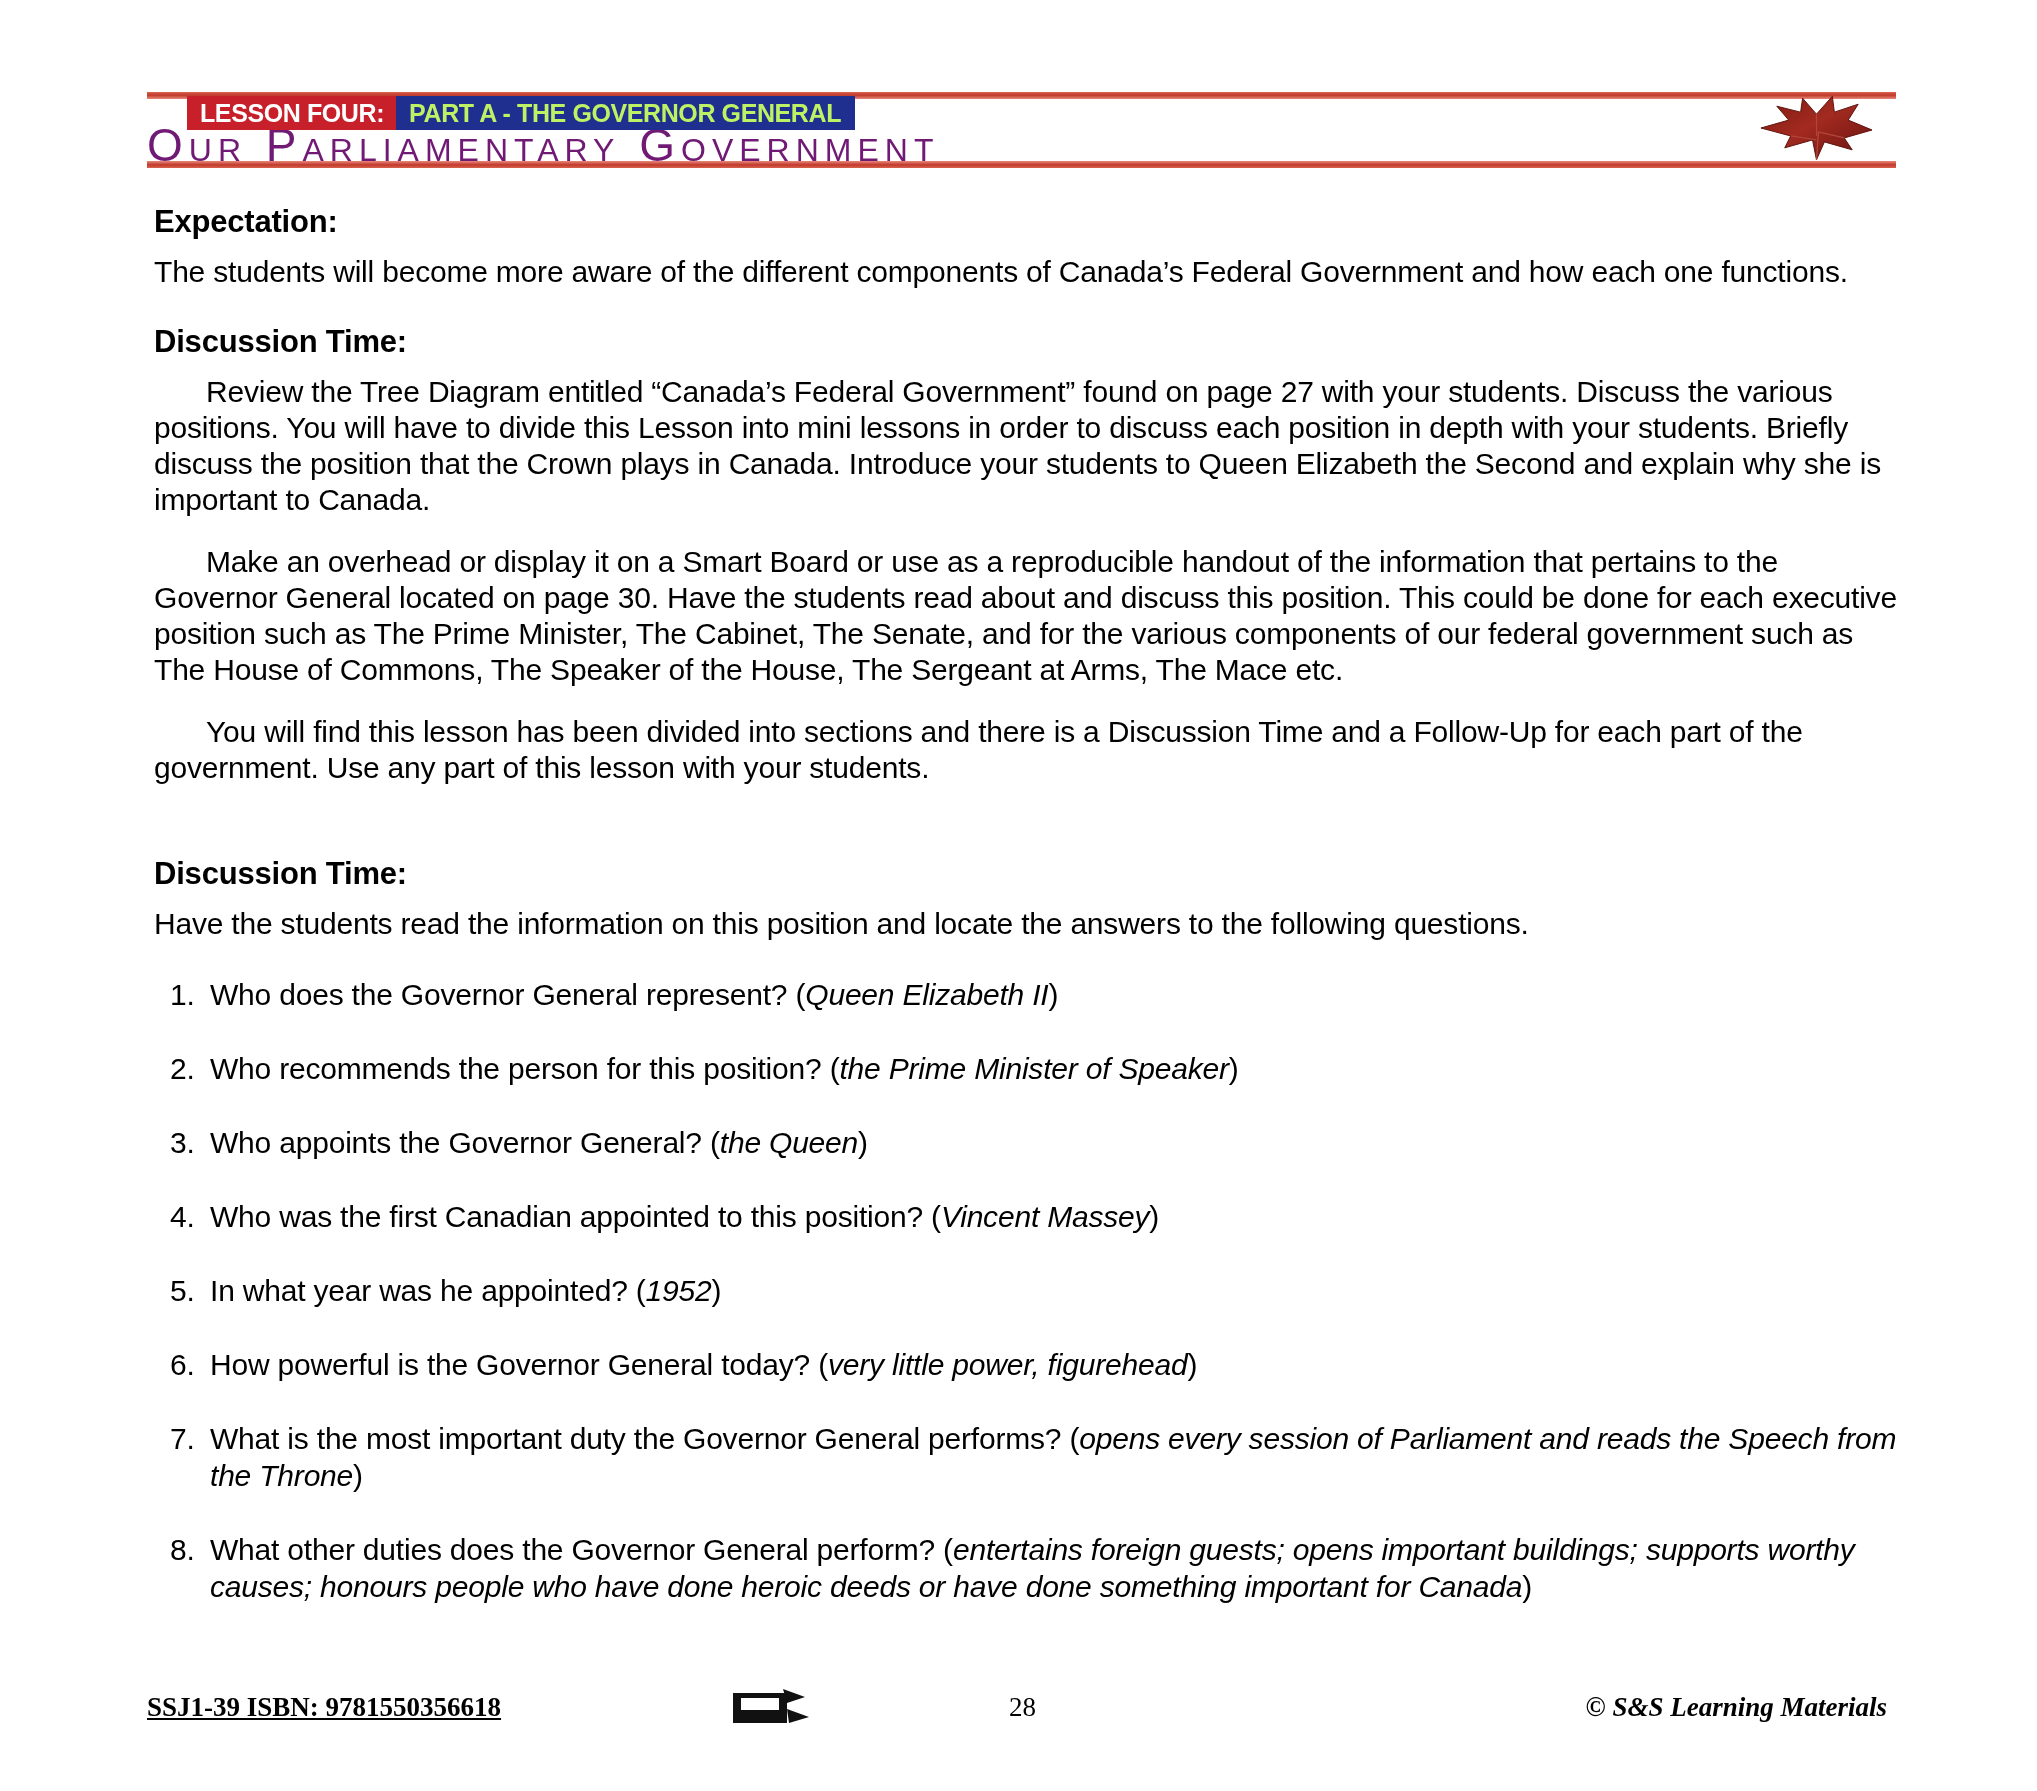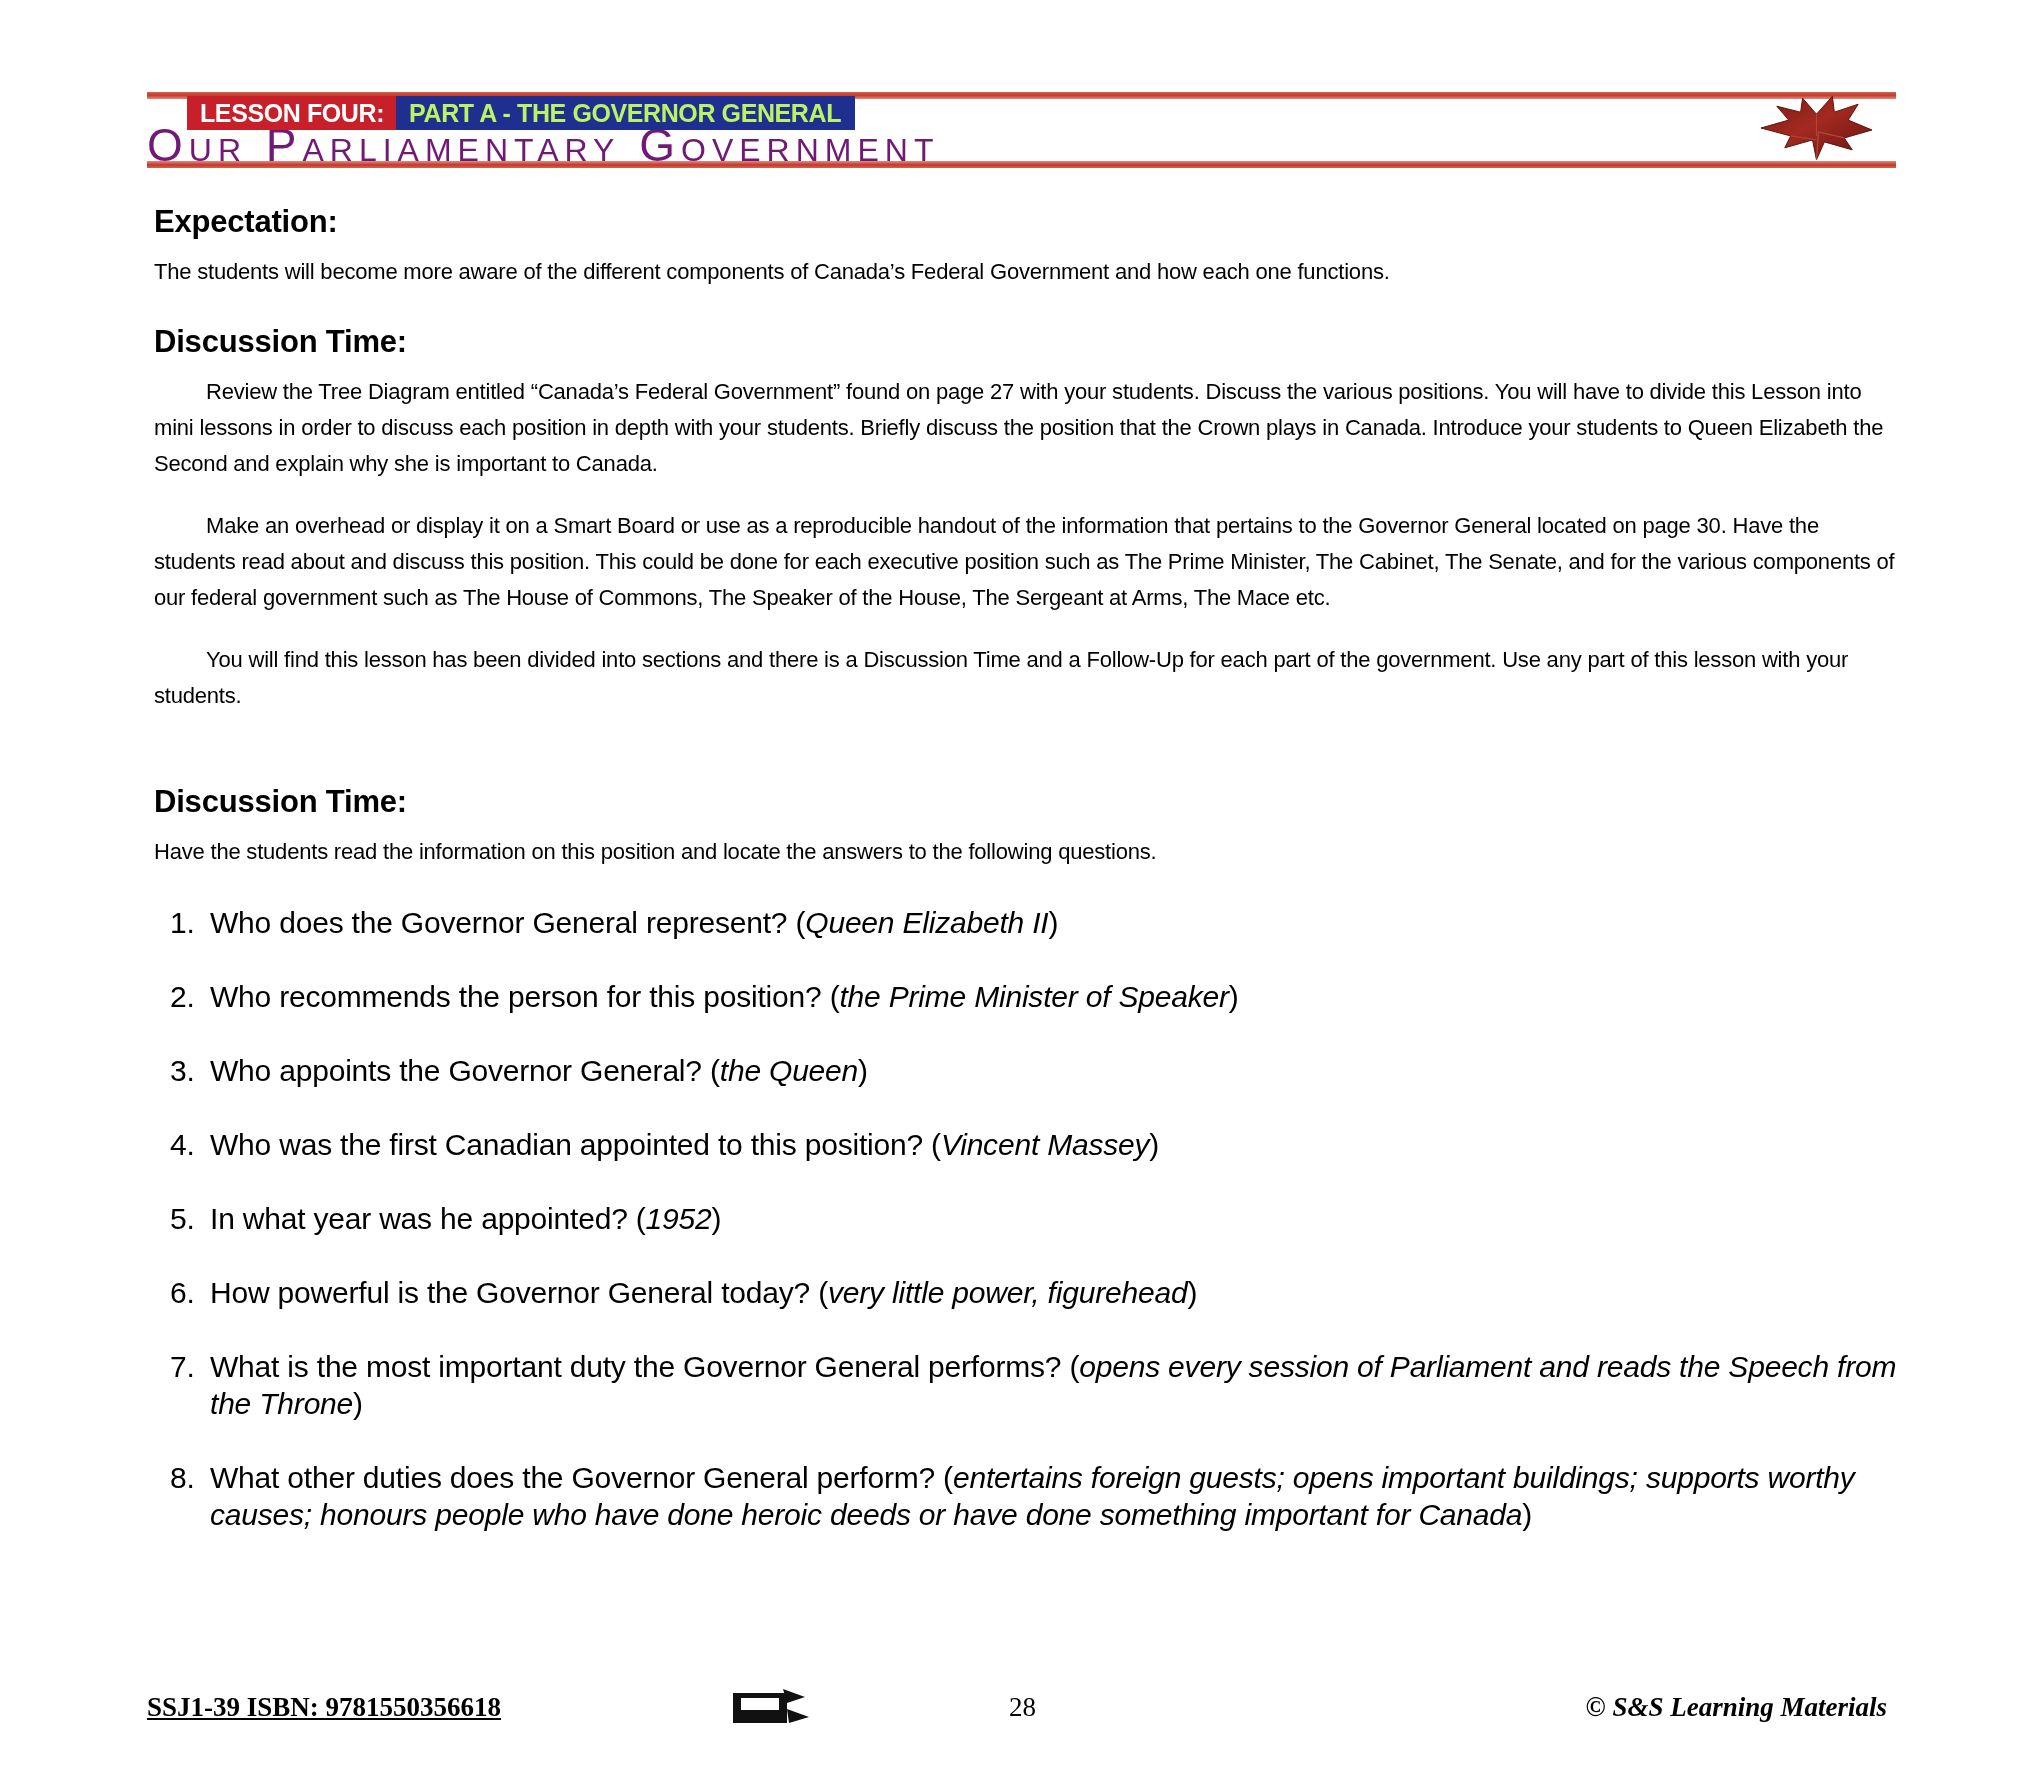--- a/index.html
+++ b/index.html
@@ -109,21 +109,21 @@
     top: 204px;
     width: 1751px;
   }
   h2.section-head {
     font-size: 31px;
     font-weight: bold;
     margin: 0 0 14px 0;
     letter-spacing: -0.2px;
   }
   .para {
-    font-size: 22px;
+    font-size: 30px;
     line-height: 36px;
     margin: 0 0 0 0;
     letter-spacing: -0.2px;
   }
   .spacer-sm { height: 26px; }
   .spacer-md { height: 34px; }
   .spacer-lg { height: 44px; }
   .indent-first { text-indent: 52px; }
 
   

